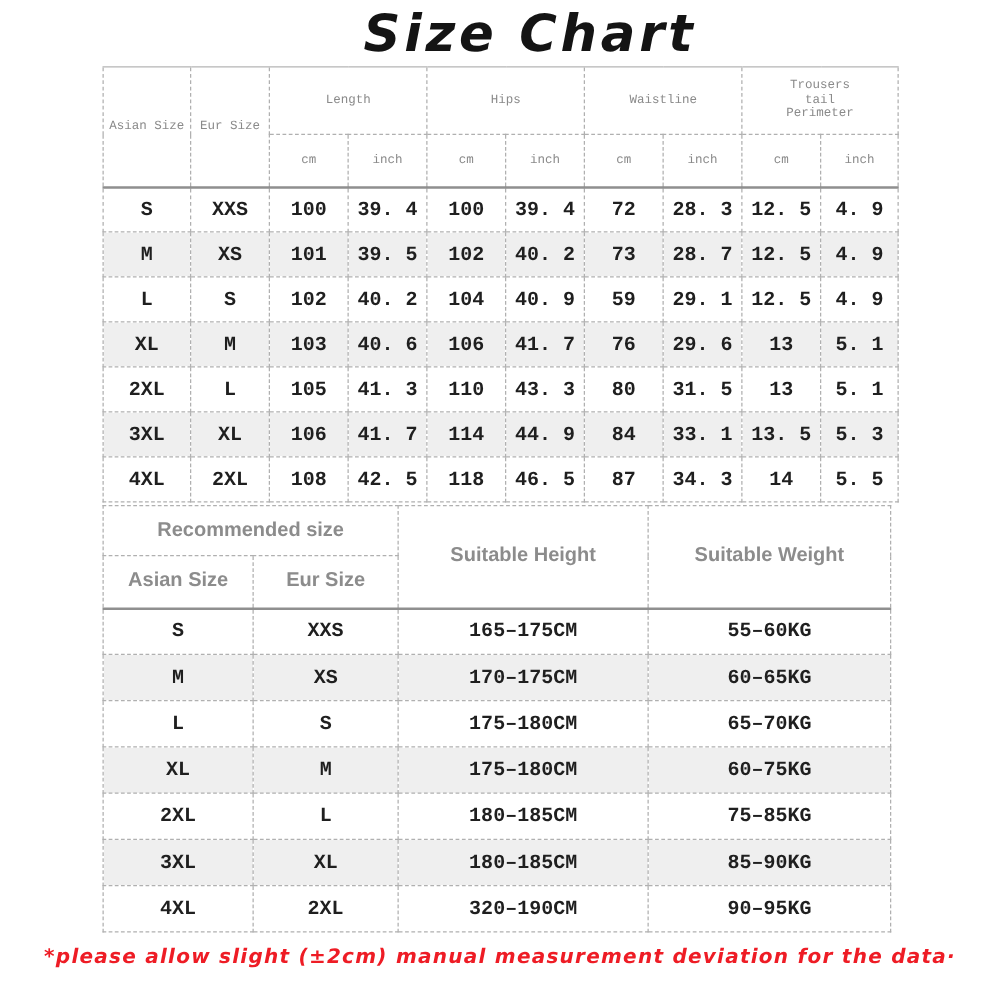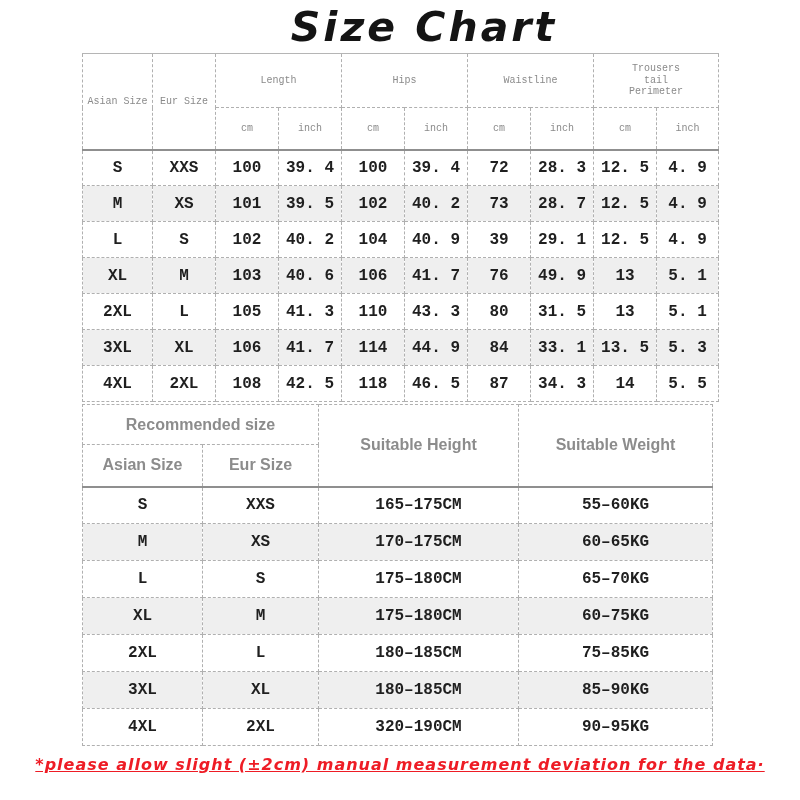--- a/index.html
+++ b/index.html
@@ -80,21 +80,20 @@
   
   .footnote {
     margin-top: 9px;
     text-align: center;
     font-family: "DejaVu Sans", sans-serif;
     font-style: italic;
     font-weight: bold;
     font-size: 16px;
     letter-spacing: 1px;
     color: #ee1c25;
-    text-decoration: underline;
   }
 </style>
 </head>
 <body>
 
 <div class="page">
 
   <div class="title">Size Chart</div>
 
   <table class="size-table">
@@ -157,34 +156,34 @@
           <td>12. 5</td>
           <td>4. 9</td>
         </tr>
         <tr>
           <td>L</td>
           <td>S</td>
           <td>102</td>
           <td>40. 2</td>
           <td>104</td>
           <td>40. 9</td>
-          <td>39</td>
+          <td>59</td>
           <td>29. 1</td>
           <td>12. 5</td>
           <td>4. 9</td>
         </tr>
         <tr>
           <td>XL</td>
           <td>M</td>
           <td>103</td>
           <td>40. 6</td>
           <td>106</td>
           <td>41. 7</td>
           <td>76</td>
-          <td>49. 9</td>
+          <td>29. 6</td>
           <td>13</td>
           <td>5. 1</td>
         </tr>
         <tr>
           <td>2XL</td>
           <td>L</td>
           <td>105</td>
           <td>41. 3</td>
           <td>110</td>
           <td>43. 3</td>

